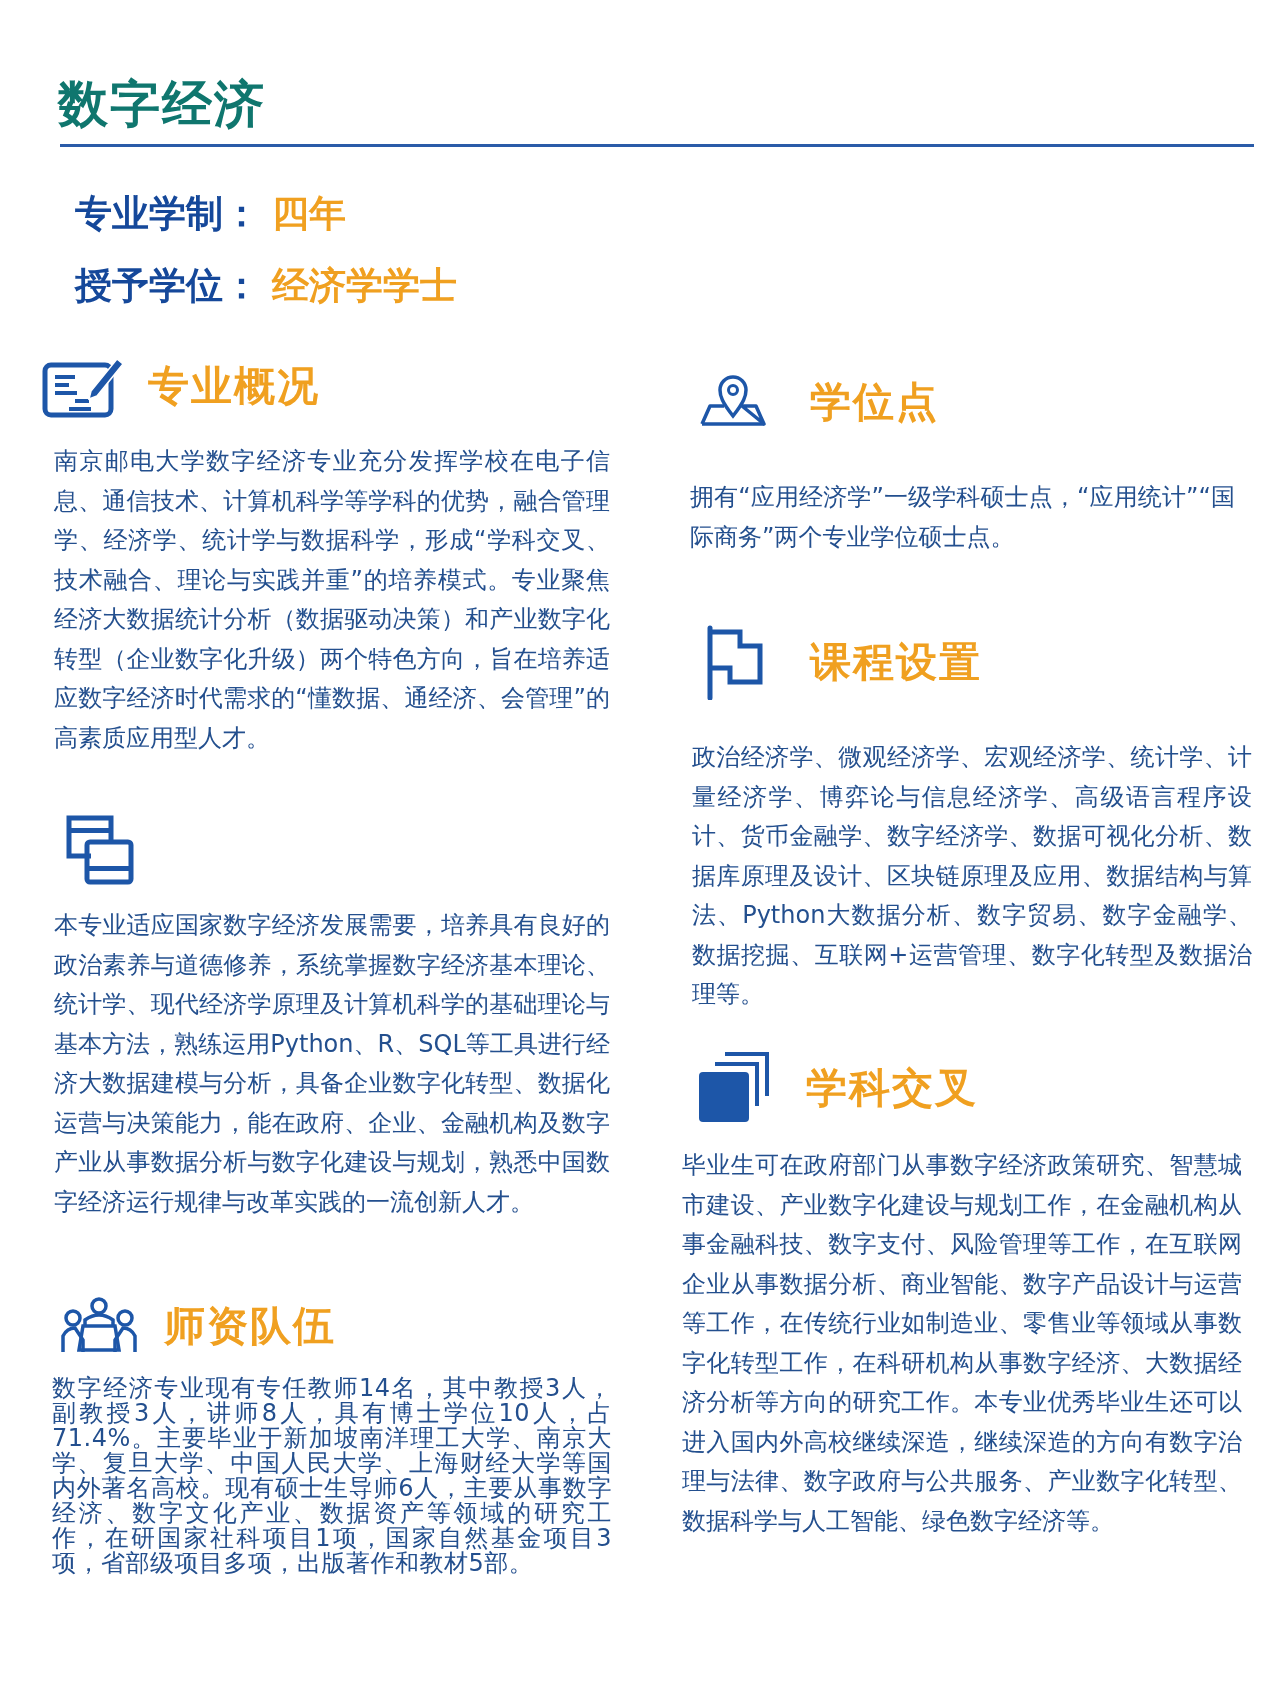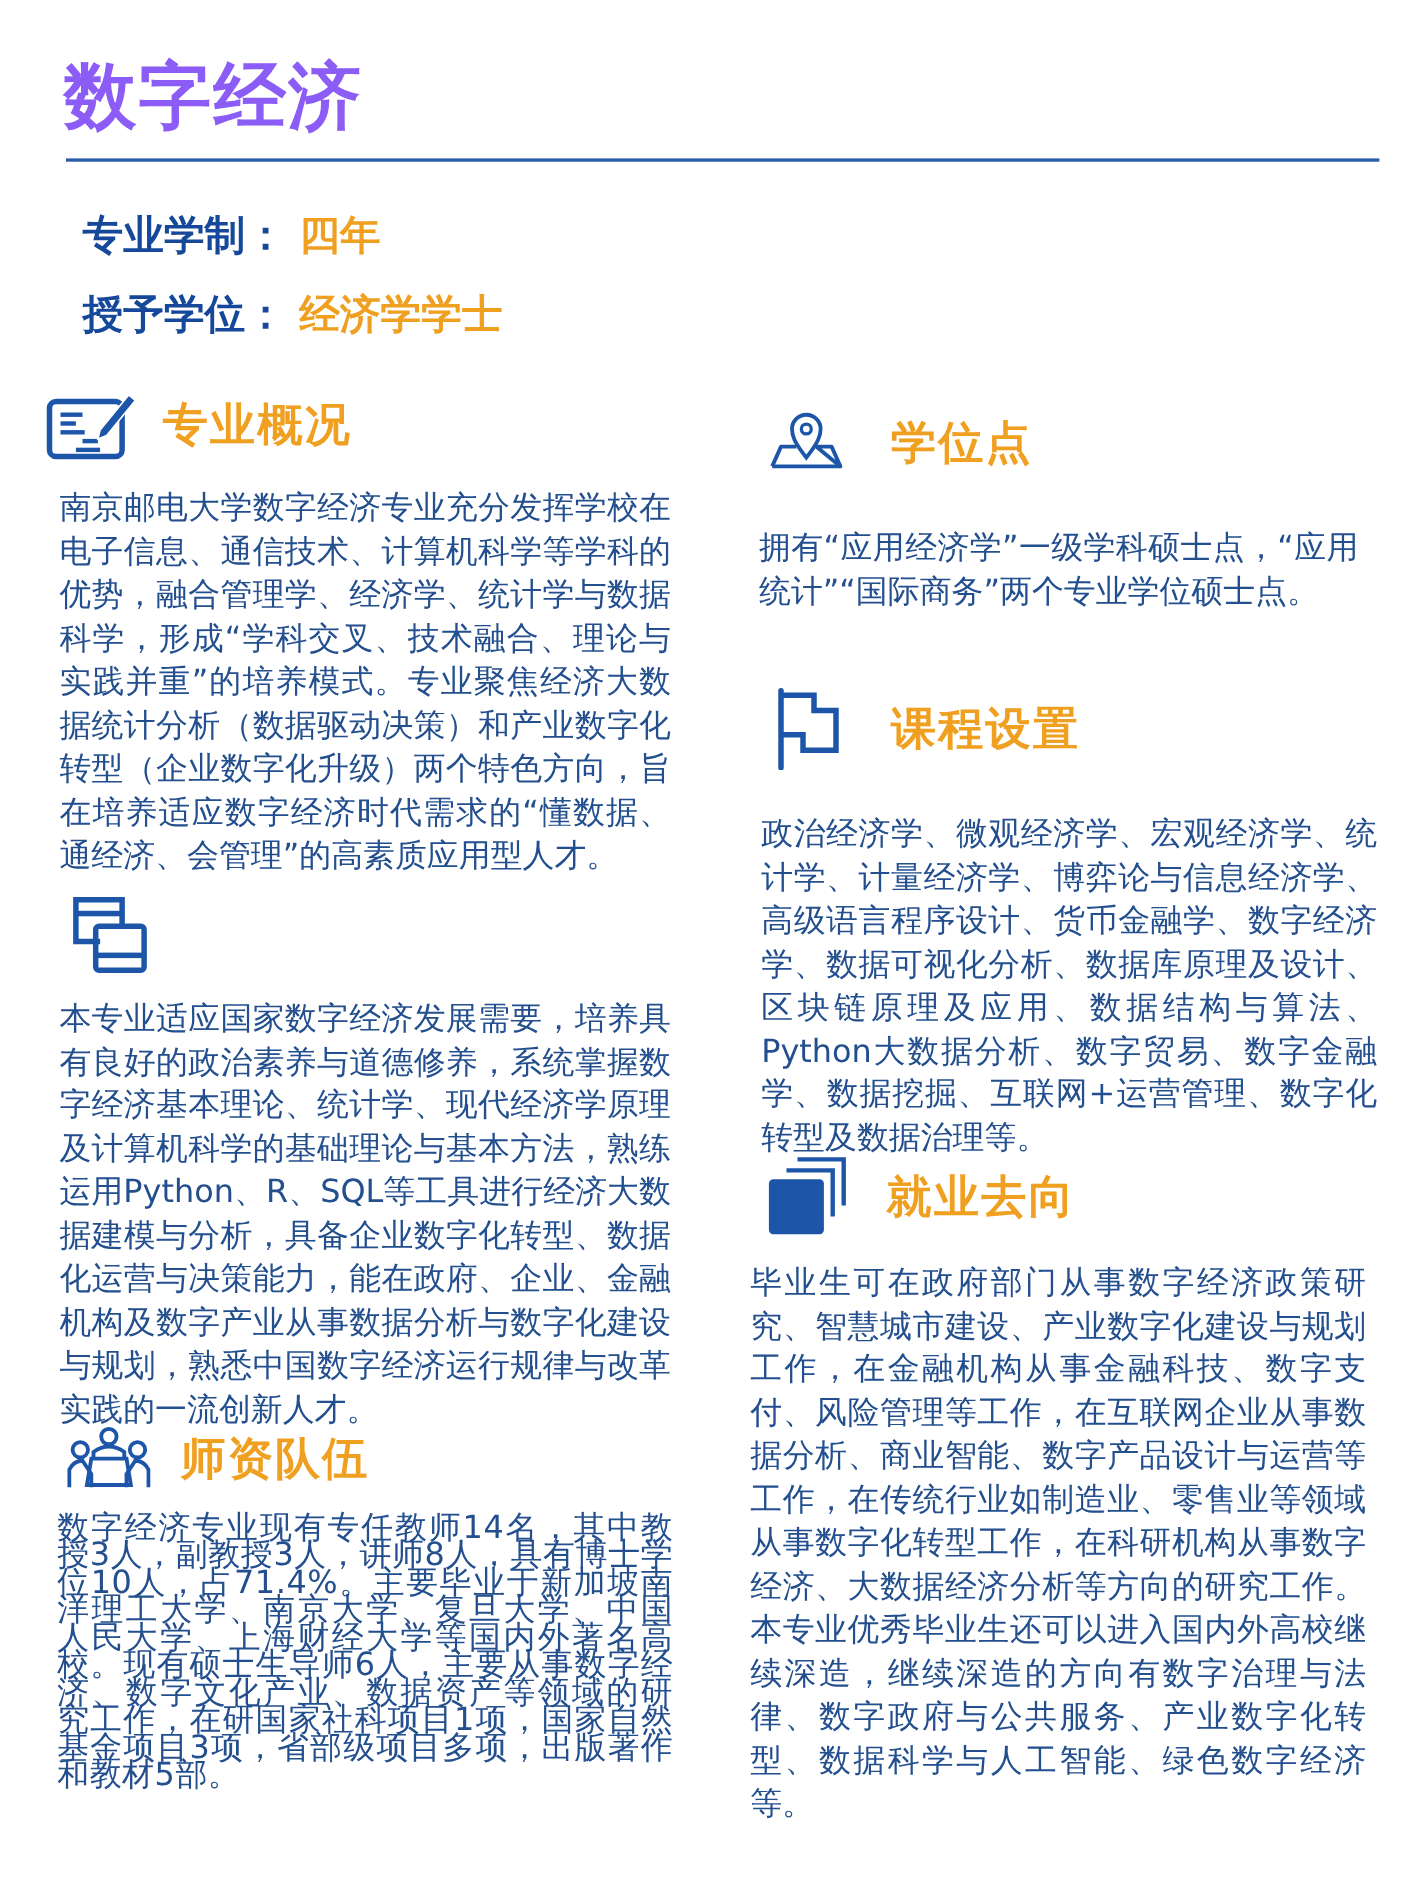--- a/index.html
+++ b/index.html
@@ -1,27 +1,27 @@
 <!DOCTYPE html>
 <html><head>
   <meta charset="utf-8">
   <style>
     html, body { margin:0; padding:0; background:#ffffff; }
     body { width:1280px; height:1706px; position:relative; overflow:hidden;
            font-family:"DejaVu Sans","Liberation Sans",sans-serif; color:#1f4e8c; }
-    .title { position:absolute; left:58px; top:48px; font-size:66px; font-weight:bold;
-             color:#8b5cf6; letter-spacing:2px; line-height:80px; }
+    .title { position:absolute; left:58px; top:64px; font-size:50px; font-weight:bold;
+             color:#0f766e; letter-spacing:2px; line-height:80px; }
     .rule { position:absolute; left:60px; top:144px; width:1194px; height:3px; background:#2a5ba8; }
     .meta { position:absolute; left:60px; font-size:37px; font-weight:bold; line-height:48px;margin-left:15px; }
     .meta .k { color:#15489a; }
     .meta .v { color:#f0a020; margin-left:12px; }
     .sec-head { position:absolute; display:flex; align-items:center; }
     .sec-head .icon { width:86px; height:76px; display:flex; align-items:center; justify-content:center; }
     .sec-head .h { font-size:41px; font-weight:bold; color:#f0a020; margin-left:22px; letter-spacing:2px; }
-    .body { position:absolute; font-size:29px; line-height:39.5px; color:#234f8e; text-align:justify; }
+    .body { position:absolute; font-size:24px; line-height:39.5px; color:#234f8e; text-align:justify; }
     svg { display:block; }
   </style>
 </head>
 <body>
 
 <div class="title">数字经济</div>
 <div class="rule"></div>
 
 <div class="meta" style="top:190px;">
   <span class="k">专业学制：</span><span class="v">四年</span>
@@ -101,15 +101,15 @@
 <div class="body" style="left:692px; top:738px; width:560px;">政治经济学、微观经济学、宏观经济学、统计学、计量经济学、博弈论与信息经济学、高级语言程序设计、货币金融学、数字经济学、数据可视化分析、数据库原理及设计、区块链原理及应用、数据结构与算法、Python大数据分析、数字贸易、数字金融学、数据挖掘、互联网+运营管理、数字化转型及数据治理等。</div>
 
 <div class="sec-head" style="left:690px; top:1050px;">
   <div class="icon">
     <svg width="76" height="76" viewBox="0 0 76 76">
       <path d="M30 4 H72 V46" fill="none" stroke="#1d56a8" stroke-width="4"></path>
       <path d="M20 14 H62 V56" fill="none" stroke="#1d56a8" stroke-width="4"></path>
       <rect x="4" y="22" width="50" height="50" rx="4" fill="#1d56a8"></rect>
     </svg>
   </div>
-  <div class="h" style="margin-left:30px;">就业去向</div>
+  <div class="h" style="margin-left:30px;">学科交叉</div>
 </div>
 <div class="body" style="left:682px; top:1146px; width:560px;">毕业生可在政府部门从事数字经济政策研究、智慧城市建设、产业数字化建设与规划工作，在金融机构从事金融科技、数字支付、风险管理等工作，在互联网企业从事数据分析、商业智能、数字产品设计与运营等工作，在传统行业如制造业、零售业等领域从事数字化转型工作，在科研机构从事数字经济、大数据经济分析等方向的研究工作。本专业优秀毕业生还可以进入国内外高校继续深造，继续深造的方向有数字治理与法律、数字政府与公共服务、产业数字化转型、数据科学与人工智能、绿色数字经济等。</div>
 
 </body></html>

